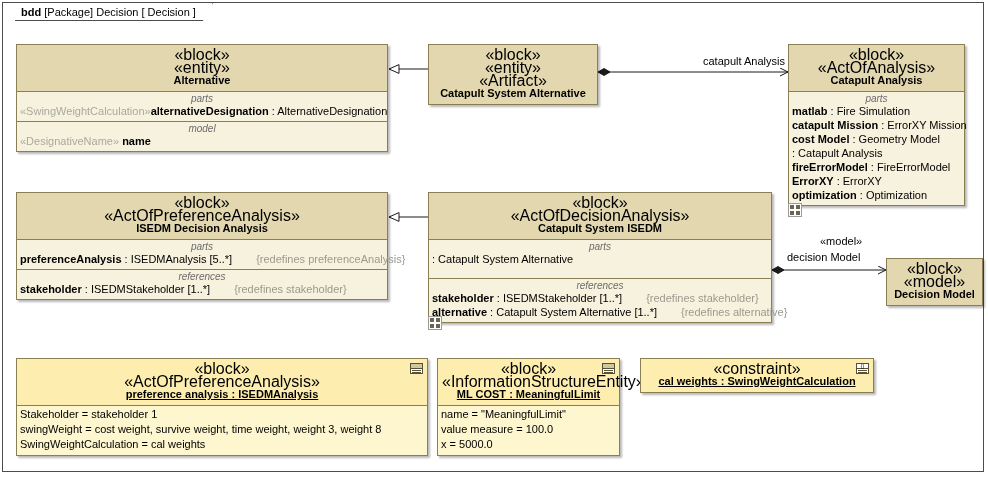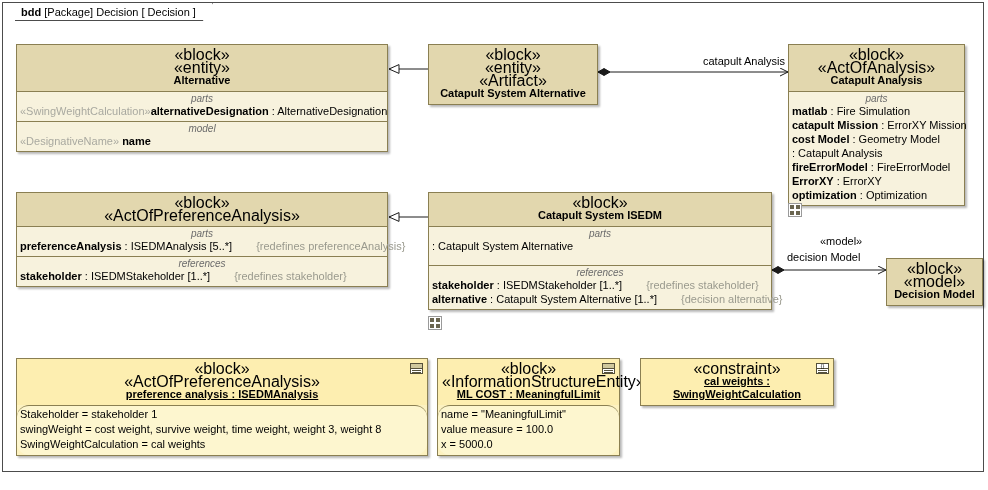--- a/index.html
+++ b/index.html
@@ -81,21 +81,21 @@
   }
   .feat { white-space: nowrap; font-size: 11px; line-height: 14px; }
   .feat .nm { font-weight: bold; }
   .feat .dim { color: #9a9a8e; padding-left: 24px; }
   .feat .pstereo { color: #a9a9a0; }
   .val { white-space: nowrap; font-size: 11px; line-height: 15px; }
 
   
   .block.inst-blk { background: #fdf2c0; border: 1px solid #8a7f52; }
   .block.inst-blk .blk-head { background: #fdeeb0; }
-  .block.inst-blk .blk-sect { background: #fdf6cf; border-radius: 12px; }
+  .block.inst-blk .blk-sect { background: #fdf6cf; }
 
   
   .corner-icon {
     position: absolute;
     right: 4px;
     top: 4px;
     width: 13px;
     height: 11px;
     border: 1px solid #55503a;
     background: #ffffff;
@@ -237,44 +237,46 @@
   <span class="a"></span>
     <span class="b"></span>
     <span class="c"></span>
     <span class="d"></span>
 </div>
 
 <div class="block" style="left:16px; top:192px; width:372px;">
   <div class="blk-head">
     <div class="stereo">«block»</div>
     <div class="stereo">«ActOfPreferenceAnalysis»</div>
+    <div class="bname">ISEDM Decision Analysis</div>
   </div>
   <div class="blk-sect">
     <span class="sect-label">parts</span>
     <div class="feat"><span class="nm">preferenceAnalysis</span><span> : ISEDMAnalysis [5..*]</span><span class="dim">{redefines preferenceAnalysis}</span></div>
   </div>
   <div class="blk-sect">
     <span class="sect-label">references</span>
     <div class="feat"><span class="nm">stakeholder</span><span> : ISEDMStakeholder [1..*]</span><span class="dim">{redefines stakeholder}</span></div>
   </div>
 </div>
 
 <div class="block" style="left:428px; top:192px; width:344px;">
   <div class="blk-head">
     <div class="stereo">«block»</div>
+    <div class="stereo">«ActOfDecisionAnalysis»</div>
     <div class="bname">Catapult System ISEDM</div>
   </div>
   <div class="blk-sect" style="min-height:34px;">
     <span class="sect-label">parts</span>
     <div class="feat"> : Catapult System Alternative</div>
   </div>
   <div class="blk-sect">
     <span class="sect-label">references</span>
     <div class="feat"><span class="nm">stakeholder</span><span> : ISEDMStakeholder [1..*]</span><span class="dim">{redefines stakeholder}</span></div>
-    <div class="feat"><span class="nm">alternative</span><span> : Catapult System Alternative [1..*]</span><span class="dim">{decision alternative}</span></div>
+    <div class="feat"><span class="nm">alternative</span><span> : Catapult System Alternative [1..*]</span><span class="dim">{redefines alternative}</span></div>
   </div>
 </div>
 <div class="owned-marker" style="left:428px; top:316px;">
   <span class="a"></span>
     <span class="b"></span>
     <span class="c"></span>
     <span class="d"></span>
 </div>
 
 <div class="block" style="left:886px; top:258px; width:97px;">
@@ -314,21 +316,21 @@
     <div class="stereo">«InformationStructureEntity»</div>
     <div class="bname inst">ML COST : MeaningfulLimit</div>
   </div>
   <div class="blk-sect">
     <div class="val">name = "MeaningfulLimit"</div>
     <div class="val">value measure = 100.0</div>
     <div class="val">x = 5000.0</div>
   </div>
 </div>
 
-<div class="block inst-blk" style="left:640px; top:358px; width:194px;">
+<div class="block inst-blk" style="left:640px; top:358px; width:234px;">
   <div class="blk-head">
     <div class="corner-icon constraint">
         <i>{}</i>
         <u></u>
         <u></u>
       </div>
     <div class="stereo">«constraint»</div>
     <div class="bname inst">cal weights : SwingWeightCalculation</div>
   </div>
 </div>

